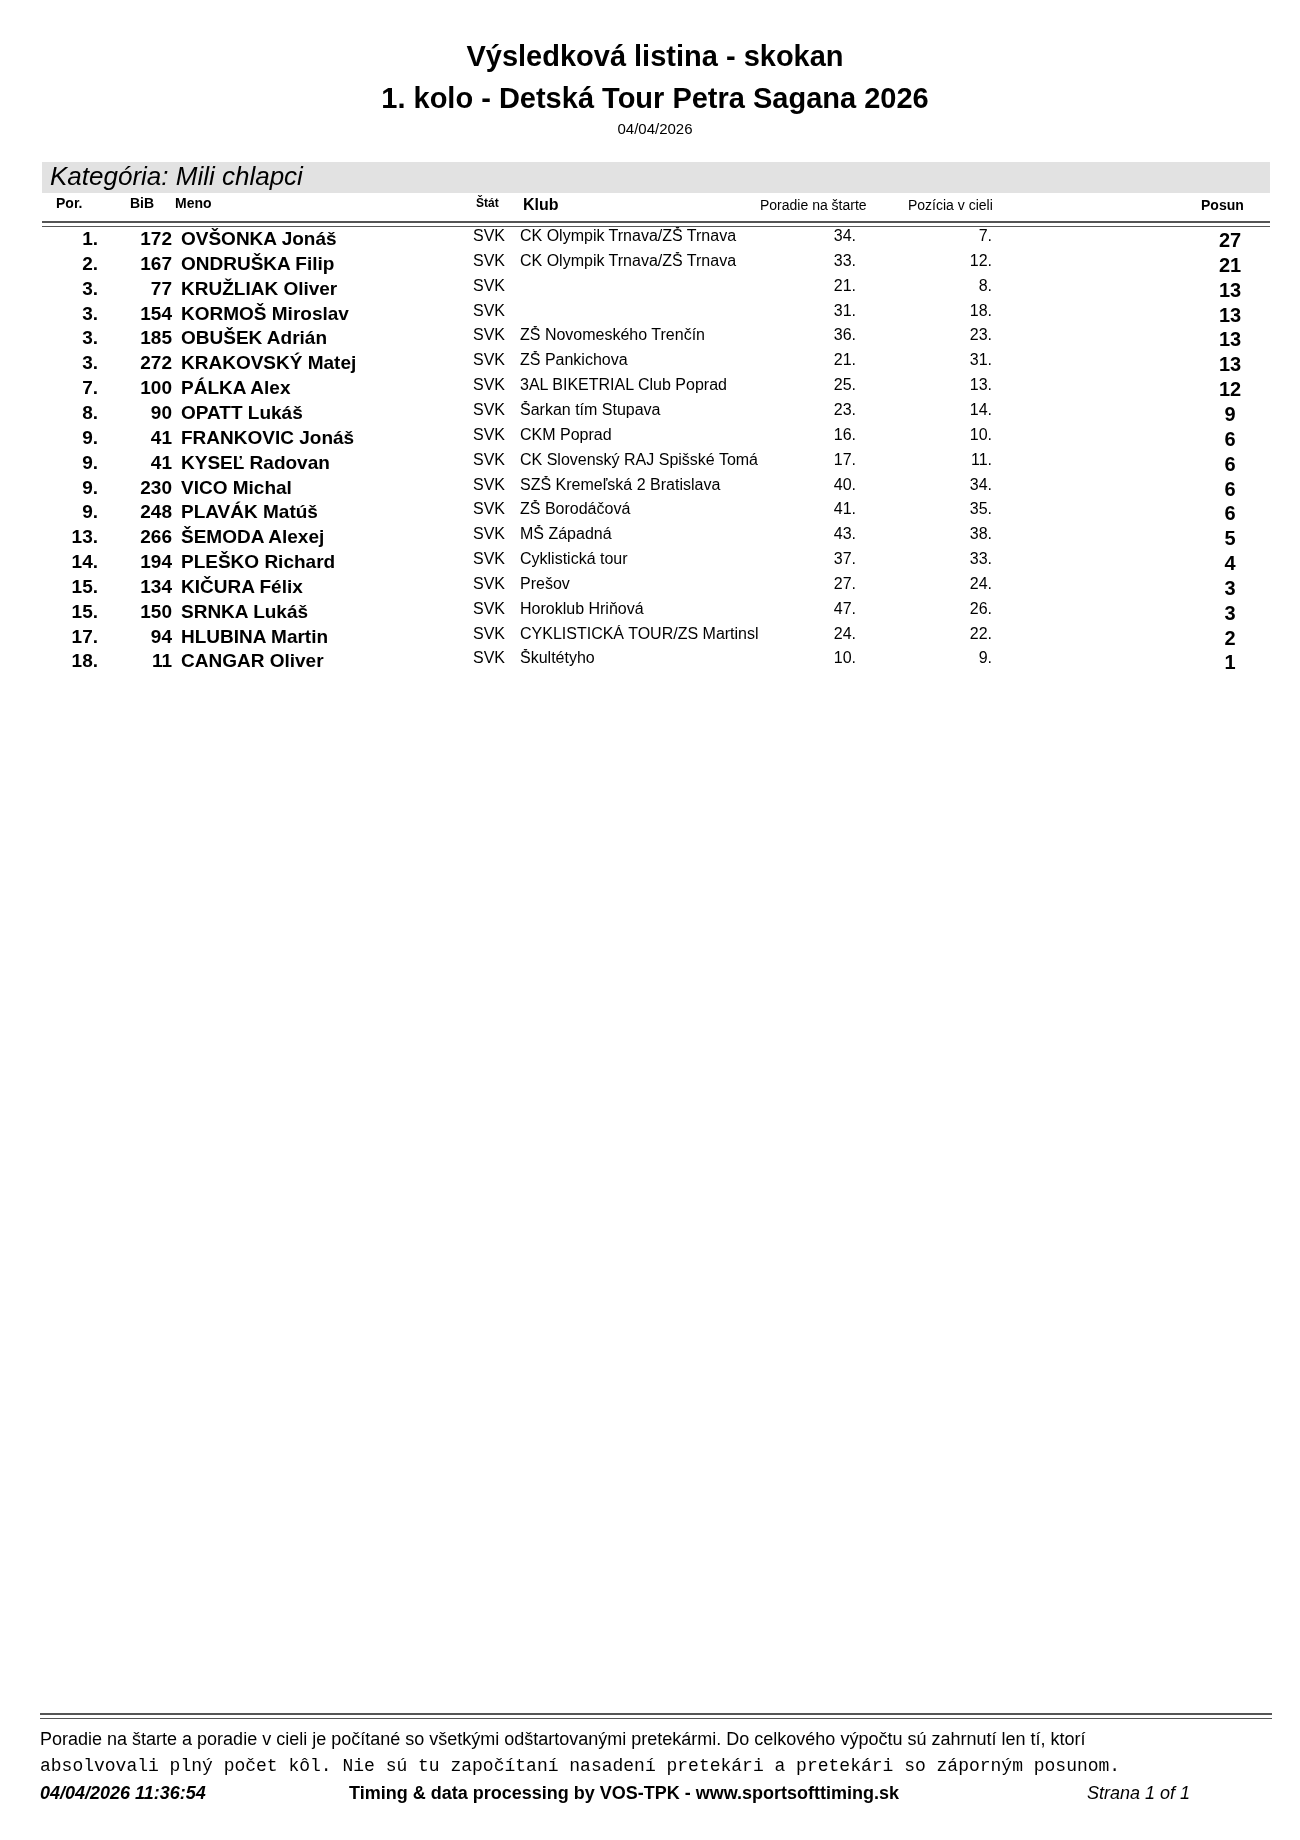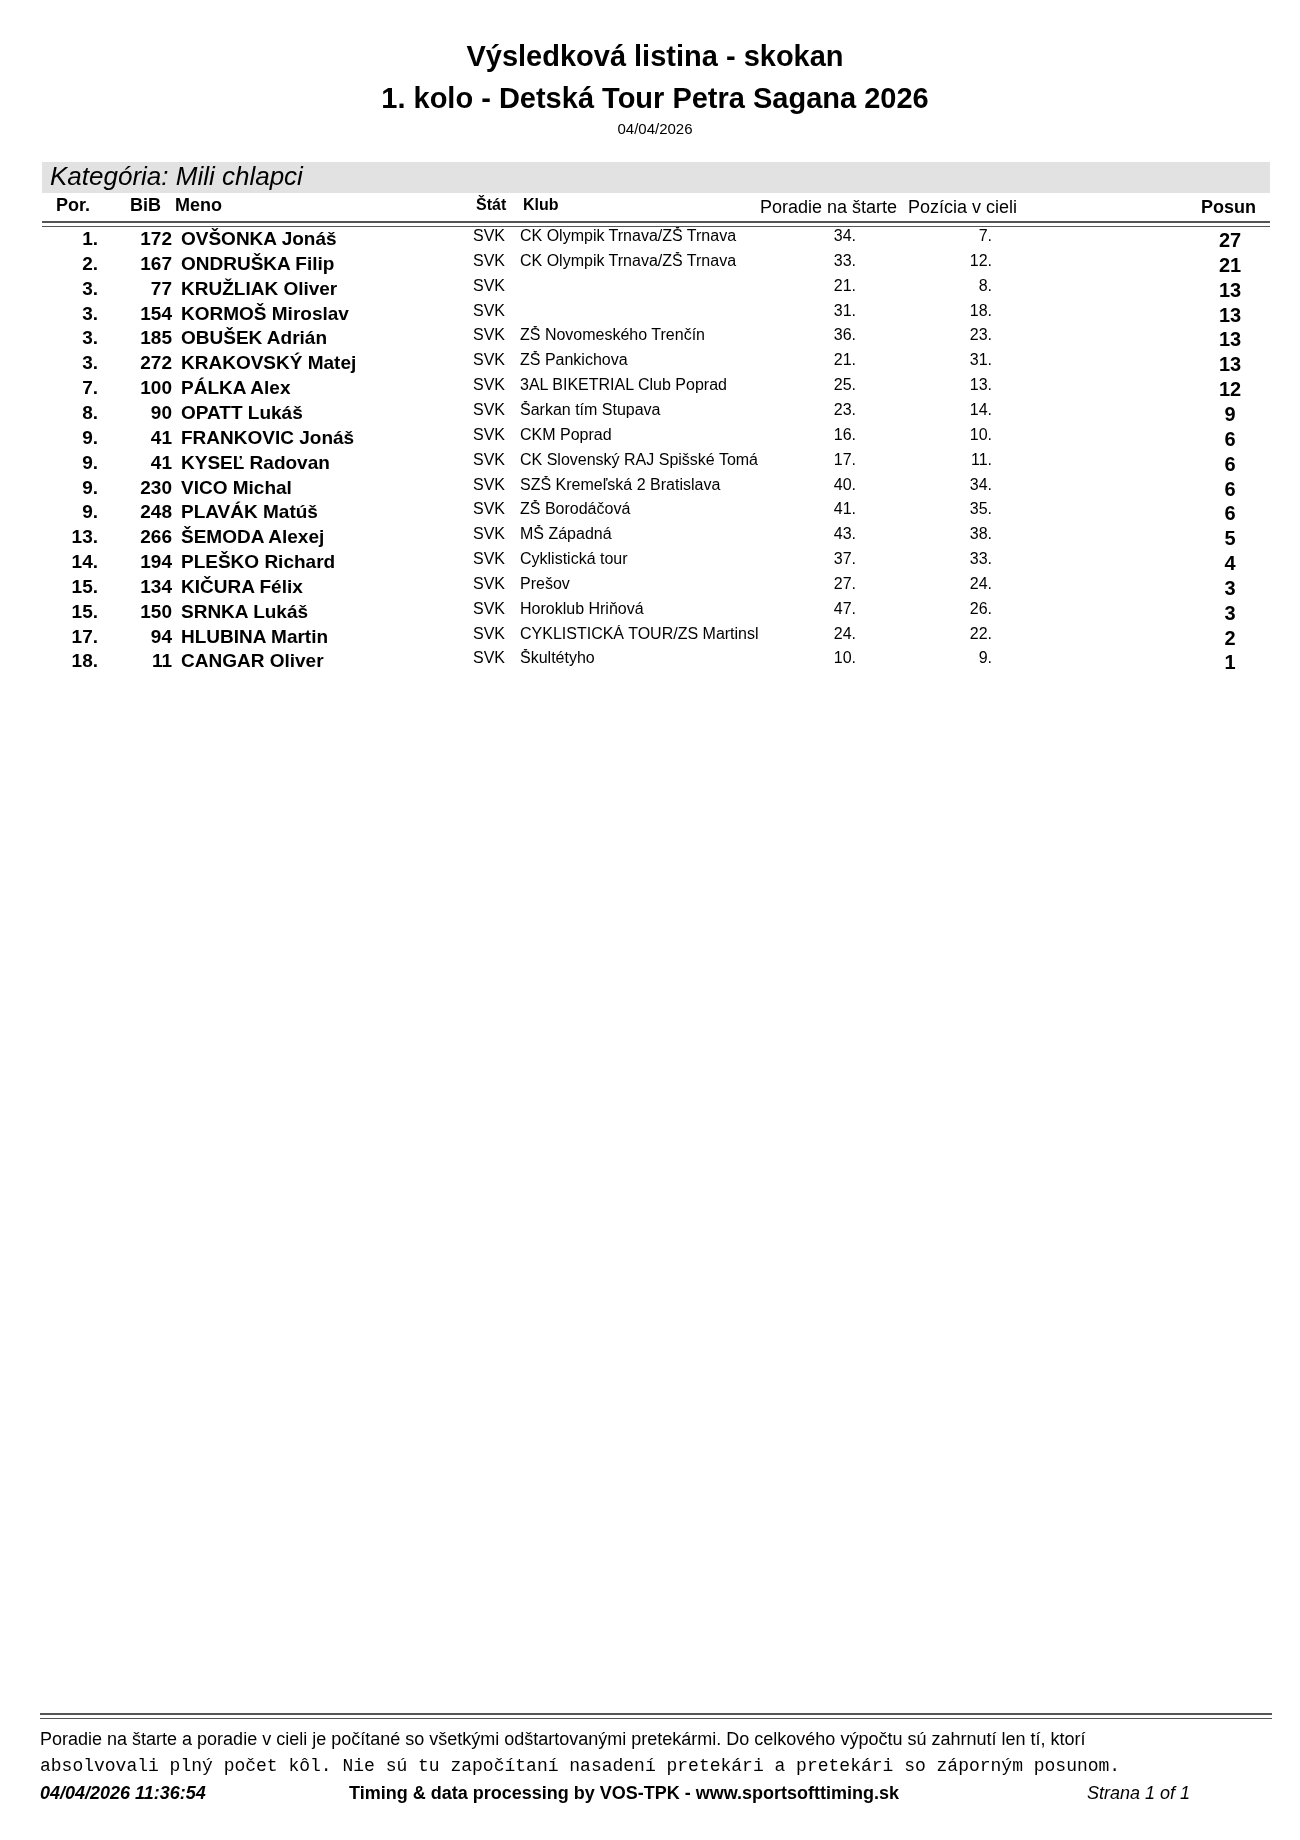--- a/index.html
+++ b/index.html
@@ -5,21 +5,21 @@
   html, body { margin: 0; padding: 0; background: #ffffff; }
   body { width: 1300px; height: 1840px; position: relative; overflow: hidden;
          font-family: "Liberation Sans", sans-serif; color: #000; }
   .abs { position: absolute; white-space: nowrap; }
   .title { left: 0; width: 1310px; text-align: center; font-weight: bold; font-size: 29px; }
   #title1 { top: 40px; }
   #title2 { top: 82px; }
   #date { top: 120px; left: 0; width: 1310px; text-align: center; font-size: 15px; }
   #cat-band { left: 42px; top: 162px; width: 1228px; height: 31px; background: #e2e2e2; }
   #cat-label { left: 50px; top: 161px; font-size: 26px; font-weight: normal; font-style: italic; }
-  .hdr { top: 195px; font-size: 18px; }
+  .hdr { top: 195px; font-size: 14px; }
   .hdr.bold { font-weight: bold; }
   .dline { left: 42px; width: 1228px; height: 6px; border-top: 2px solid #555; border-bottom: 1px solid #555; box-sizing: border-box; }
   #head-line { top: 221px; }
   #foot-line { top: 1713px; left: 40px; width: 1232px; }
   .row { position: absolute; left: 0; width: 1300px; height: 25px; }
   .row span { position: absolute; white-space: nowrap; }
   .c-por { width: 56px; left: 42px; text-align: right; font-weight: bold; font-size: 19px; top: 1px; }
   .c-bib { width: 60px; left: 112px; text-align: right; font-weight: bold; font-size: 19px; top: 1px; }
   .c-name { left: 181px; font-weight: bold; font-size: 19px; top: 1px; }
   .c-state { left: 473px; font-size: 16px; top: 0px; }
@@ -41,21 +41,21 @@
 <div id="title2" class="abs title">1. kolo - Detská Tour Petra Sagana 2026</div>
 <div id="date" class="abs">04/04/2026</div>
 
 <div id="cat-band" class="abs"></div>
 <div id="cat-label" class="abs">Kategória:  Mili chlapci</div>
 
 <div>
   <span class="abs hdr bold" style="left:56px;">Por.</span>
   <span class="abs hdr bold" style="left:130px;">BiB</span>
   <span class="abs hdr bold" style="left:175px;">Meno</span>
-  <span class="abs hdr bold" style="left:476px; font-size:16px; top:196px;">Štát</span>
+  <span class="abs hdr bold" style="left:476px; font-size:12px; top:196px;">Štát</span>
   <span class="abs hdr bold" style="left:523px; font-size:16px; top:196px;">Klub</span>
   <span class="abs hdr" style="left:760px; top:197px;">Poradie na štarte</span>
   <span class="abs hdr" style="left:908px; top:197px;">Pozícia v cieli</span>
   <span class="abs hdr bold" style="left:1201px; top:197px;">Posun</span>
 </div>
 <div id="head-line" class="abs dline"></div>
 
 <div id="rows">
     <div class="row" style="top: 227px;">
       <span class="c-por">1.</span>

